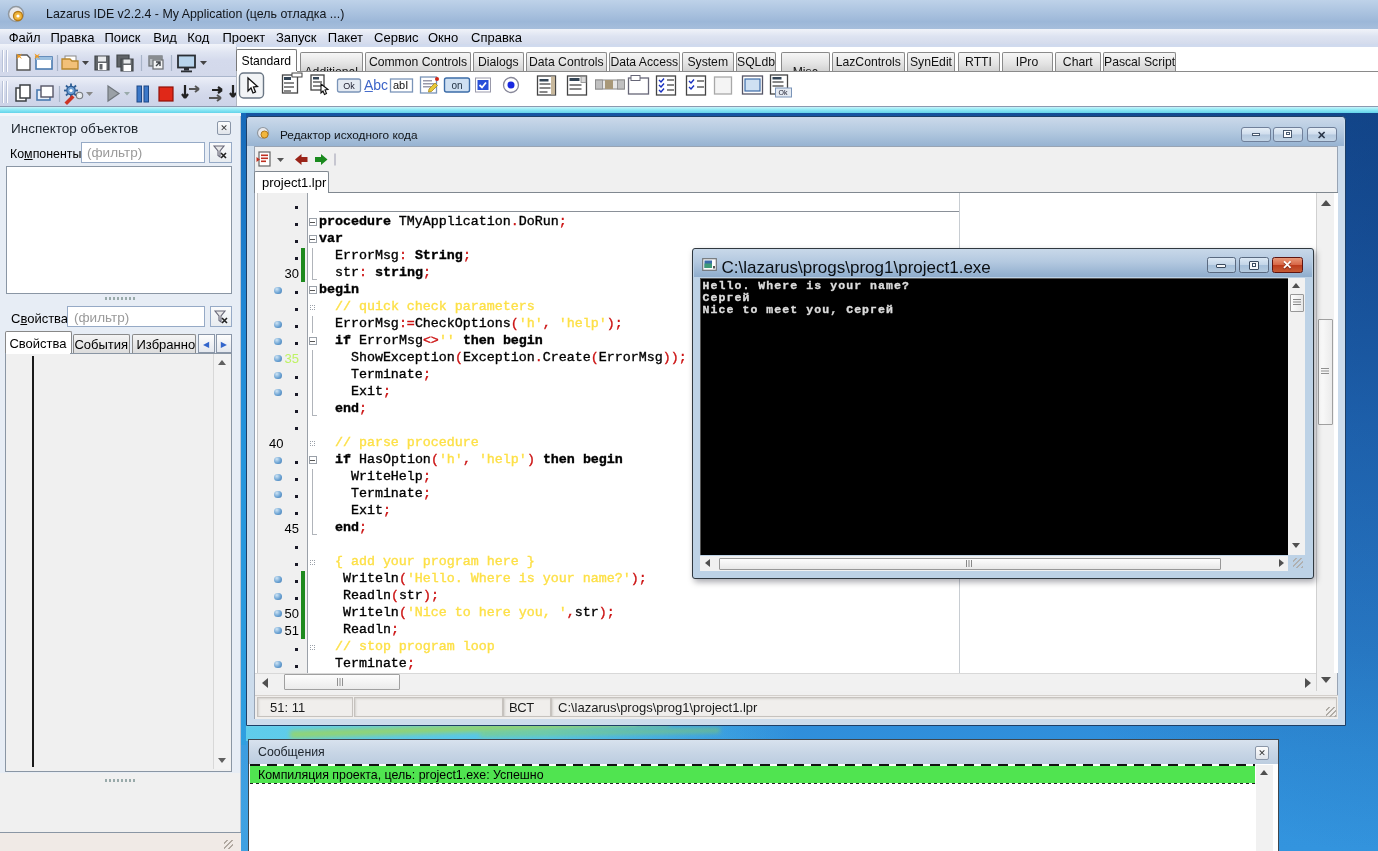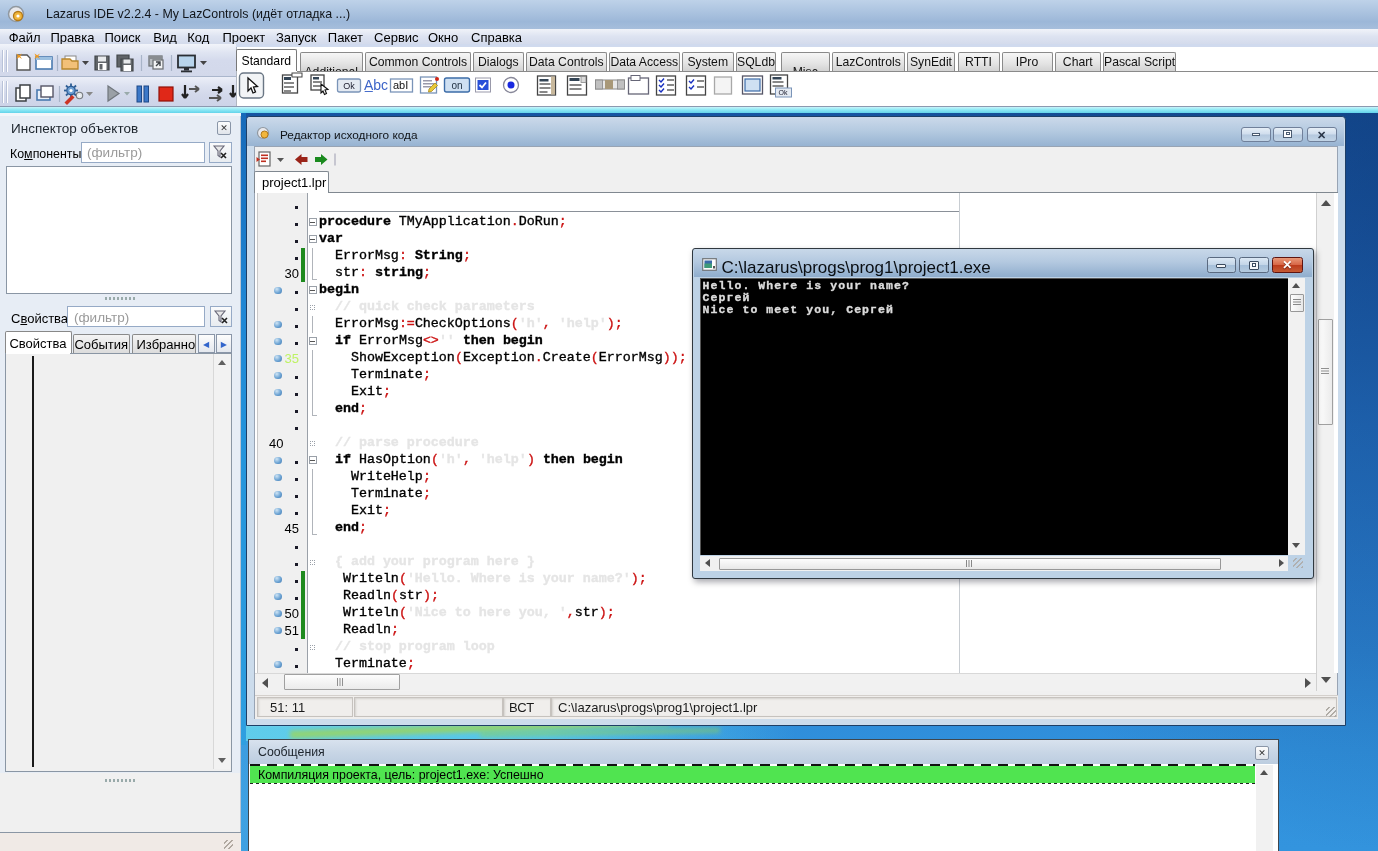--- a/index.html
+++ b/index.html
@@ -1,21 +1,21 @@
 <!DOCTYPE html>
 <html><head><meta charset="utf-8"><style>
 *{margin:0;padding:0;box-sizing:border-box}
 html,body{width:1378px;height:851px;overflow:hidden}
 body{position:relative;font-family:"Liberation Sans",sans-serif;background:#2276cc}
 .a{position:absolute}
 .code{font-family:"Liberation Mono",monospace;font-size:13.33px;line-height:17px;white-space:pre;-webkit-text-stroke:0.35px}
 .k{font-weight:bold;color:#000}
 .r{color:#cc1414}
 .b{color:#0a1ed2}
-.bk{font-weight:bold;color:#e5e5e5}
+.bk{font-weight:normal;color:#fde047}
 </style></head><body>
 
 <div class="a" style="left:0;top:0;width:1378px;height:851px;background:linear-gradient(180deg,#124a92 0%,#1c60b2 28%,#2474c8 50%,#2b82d4 70%,#3090dc 88%,#3394de 100%)"></div>
 <div class="a" style="left:0;top:0;width:1378px;height:851px;background:radial-gradient(ellipse 760px 900px at 104% 22%, rgba(8,34,82,.36) 0%, rgba(8,34,82,.16) 52%, transparent 75%)"></div>
 <div class="a" style="left:0;top:0;width:1378px;height:851px;background:radial-gradient(ellipse 900px 500px at 15% 95%, rgba(90,190,235,.35) 0%, transparent 65%)"></div>
 
 <div class="a" style="left:236px;top:724px;width:560px;height:17px;background:linear-gradient(90deg,rgba(100,210,236,.9) 0%,rgba(90,205,234,.85) 55%,rgba(70,180,226,0) 100%)"></div>
 <div class="a" style="left:236px;top:722px;width:400px;height:4px;background:rgba(150,230,245,.5);filter:blur(1px)"></div>
 <div class="a" style="left:290px;top:724px;width:380px;height:8px;background:rgba(165,215,70,.7);filter:blur(2px);transform:rotate(-2deg)"></div>
 <div class="a" style="left:480px;top:730px;width:240px;height:5px;background:rgba(150,212,75,.5);filter:blur(2px);transform:rotate(-1deg)"></div>
@@ -24,21 +24,21 @@
 <div class="a" style="left:0;top:107px;width:1378px;height:5.5px;background:linear-gradient(180deg,#c9f4fa,#8fe9f5 45%,#63d3ea)"></div>
 
 <div class="a" style="left:0;top:0;width:1378px;height:107px;background:#d0daee"></div>
 
 <div class="a" style="left:0;top:0;width:1378px;height:28.5px;background:linear-gradient(180deg,#bed2e9 0%,#aac2df 45%,#9cb7d8 75%,#a6bedc 100%)"></div>
 <svg class="a" style="left:7px;top:5px" width="19" height="19" viewBox="0 0 19 19">
  <circle cx="9" cy="9" r="7.5" fill="#e8e8ec" stroke="#9098a0" stroke-width="1.5"></circle>
  <circle cx="11" cy="11" r="4.5" fill="#f2b63c" stroke="#b07818" stroke-width="1.3"></circle>
  <circle cx="11" cy="11" r="1.6" fill="#fff"></circle>
 </svg>
-<div class="a" style="left:46px;top:7px;font-size:12.4px;color:#11151a">Lazarus IDE v2.2.4 - My LazControls (идёт отладка ...)</div>
+<div class="a" style="left:46px;top:7px;font-size:12.4px;color:#11151a">Lazarus IDE v2.2.4 - My Application (цель отладка ...)</div>
 
 <div class="a" style="left:0;top:28.5px;width:1378px;height:15.5px;background:linear-gradient(180deg,#f0f3f9,#dde3f1 50%,#d4dbec)"></div>
 <div class="a" style="left:8.7px;top:30px;font-size:13px;color:#000">Файл</div>
 <div class="a" style="left:50.5px;top:30px;font-size:13px;color:#000">Правка</div>
 <div class="a" style="left:104.5px;top:30px;font-size:13px;color:#000">Поиск</div>
 <div class="a" style="left:153.3px;top:30px;font-size:13px;color:#000">Вид</div>
 <div class="a" style="left:187.2px;top:30px;font-size:13px;color:#000">Код</div>
 <div class="a" style="left:222.4px;top:30px;font-size:13px;color:#000">Проект</div>
 <div class="a" style="left:275.9px;top:30px;font-size:13px;color:#000">Запуск</div>
 <div class="a" style="left:327.8px;top:30px;font-size:13px;color:#000">Пакет</div>

